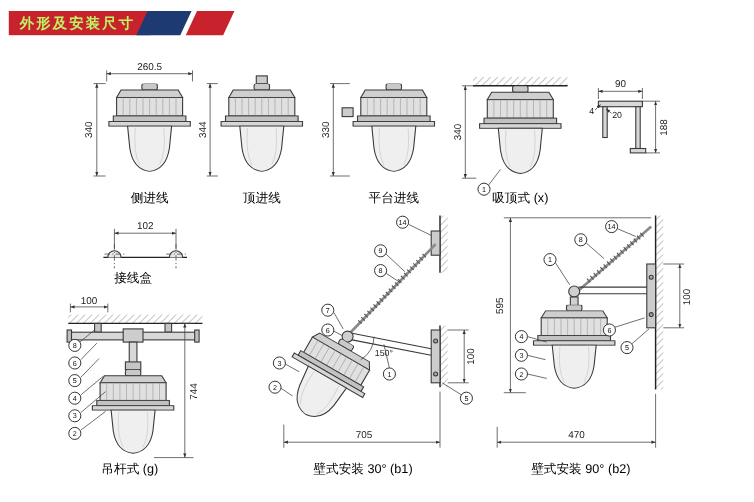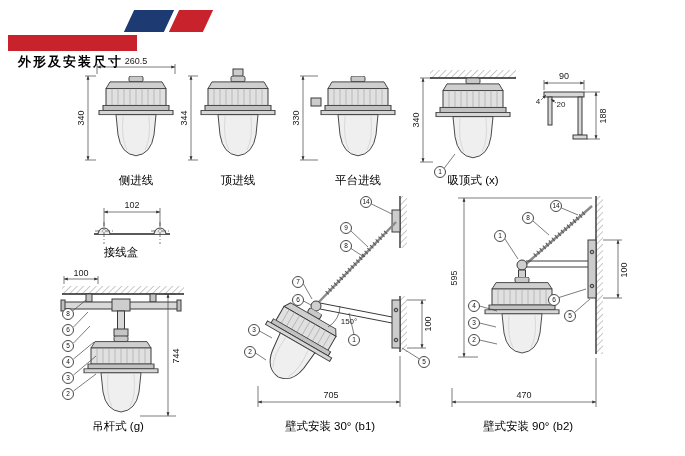--- a/index.html
+++ b/index.html
@@ -1,20 +1,20 @@
 <!DOCTYPE html>
 <html><head>
 <meta charset="utf-8">
 <style>
   html,body{margin:0;padding:0;background:#fff;}
   .page{position:relative;width:685px;height:456px;background:#fff;overflow:hidden;
         font-family:"Liberation Sans",sans-serif;}
   .banner{position:absolute;left:8px;top:10px;height:22px;display:flex;z-index:2;}
-  .banner-main{background:#c8232c;color:#000000;font-weight:bold;font-size:13px;line-height:22px;
-               padding:16px 14px 0 10px;letter-spacing:2px;white-space:nowrap;margin-top:25px;}
+  .banner-main{background:#c8232c;color:#bef264;font-weight:bold;font-size:13px;line-height:22px;
+               padding:0 14px 0 10px;letter-spacing:2px;white-space:nowrap;}
   .banner-navy{width:40px;background:#1d3a73;transform:skewX(-25deg);margin-left:-8px;}
   .banner-red{width:34px;background:#c8232c;transform:skewX(-25deg);margin-left:5px;}
   svg{position:absolute;left:0;top:0;}
   .ln{stroke:#444;stroke-width:0.7;fill:none;}
   .thick{stroke:#222;stroke-width:1.3;fill:none;}
   .pt{stroke:#3a3a3a;stroke-width:1;}
   .fin{stroke:#999;stroke-width:0.6;fill:none;}
   .dim-t{font-size:9px;fill:#1a1a1a;text-anchor:middle;}
   .small-t{font-size:8px;fill:#1a1a1a;text-anchor:middle;}
   .lbl{font-size:11.5px;fill:#000;text-anchor:middle;}

